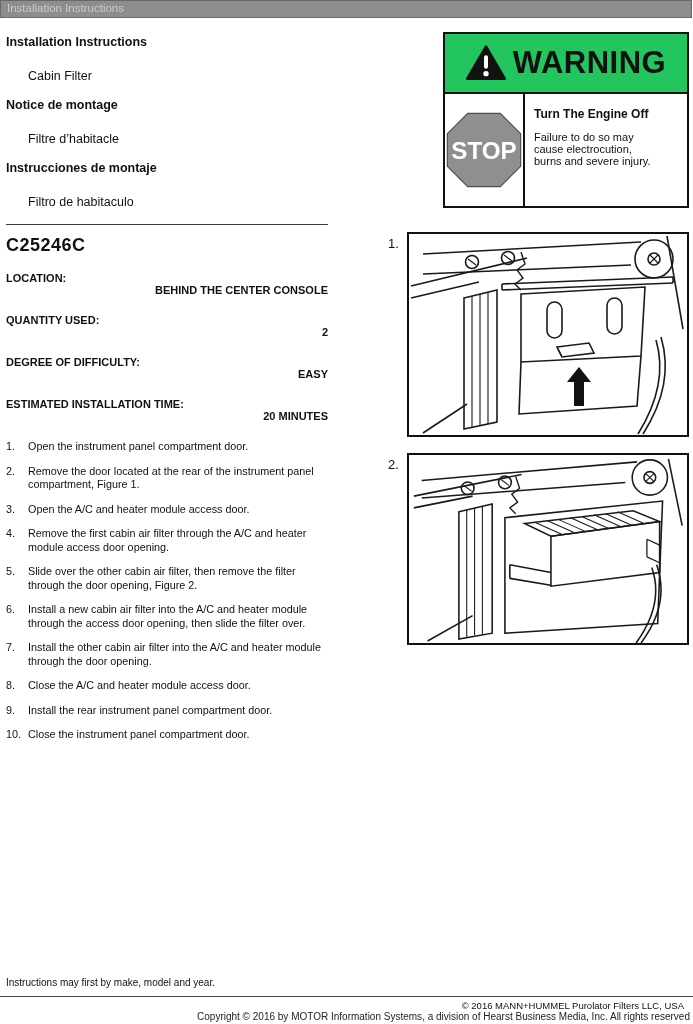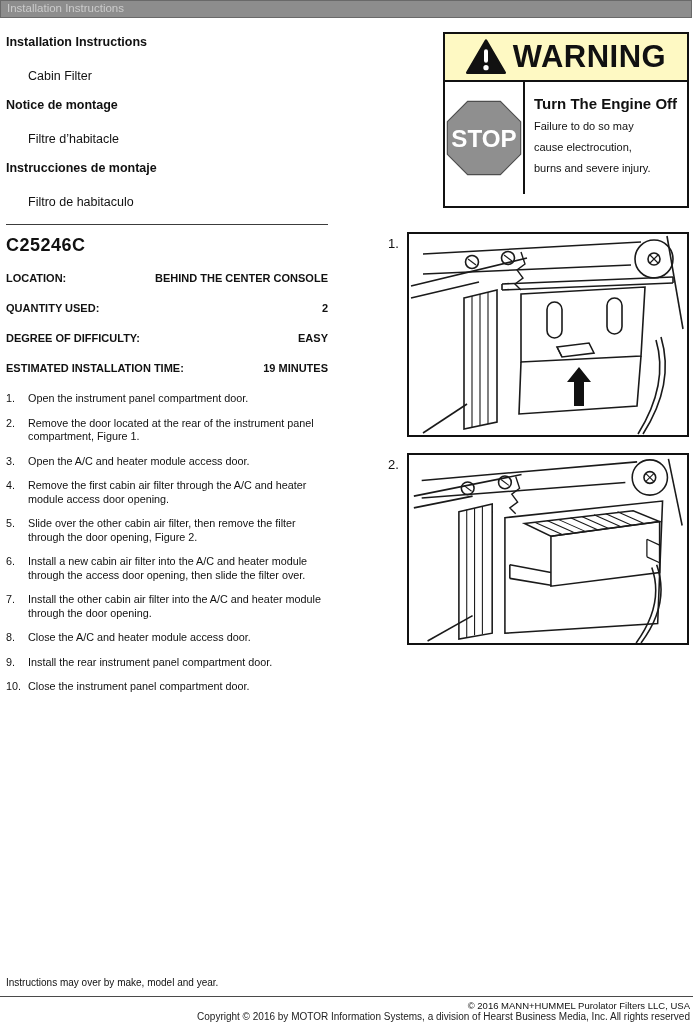--- a/index.html
+++ b/index.html
@@ -17,66 +17,66 @@
     font-size: 11.5px; color: #cbcbcb; padding: 1px 0 0 6px;
   }
 
   
   .left-col { position: absolute; left: 6px; top: 34px; width: 322px; }
   .lang-group { margin-bottom: 13px; }
   .lang-title { font-weight: bold; font-size: 12.5px; line-height: 16px; }
   .lang-sub { font-size: 12.5px; line-height: 16px; margin-left: 22px; margin-top: 18px; }
   .divider { border: none; border-top: 1.5px solid #3c3c3c; margin: 14px 0 10px 0; }
   .part-number { font-size: 18px; font-weight: bold; letter-spacing: 0.5px; margin-bottom: 16px; }
-  .spec-row { display: flex; justify-content: space-between; font-size: 11px; font-weight: bold; margin-bottom: 18px; }
+  .spec-row { display: flex; justify-content: space-between; font-size: 11px; font-weight: bold; margin-bottom: 18px; flex-direction: column; }
   .spec-label { white-space: nowrap; }
   .spec-value { text-align: right; }
   .steps { margin-top: 5px; }
   .step { display: flex; font-size: 10.8px; line-height: 13.5px; margin-bottom: 11px; }
   .step-num { width: 22px; flex: none; }
   .step-text { flex: 1; }
 
   
   .warning-box {
     position: absolute; left: 443px; top: 32px; width: 246px; height: 176px;
     border: 2px solid #111; background: #fff;
   }
   .warning-header {
-    height: 48px; background: #fef9c3; border-bottom: 2px solid #111;
+    height: 60px; background: #22c55e; border-bottom: 2px solid #111;
     display: flex; align-items: center; justify-content: center; gap: 7px;
   }
   .warning-header-text {
     font-size: 31px; font-weight: bold; letter-spacing: 0.5px; color: #111;
     transform: scaleY(1.02);
   }
   .warning-body { display: flex; height: 112px; }
   .stop-cell {
     width: 80px; flex: none; border-right: 2px solid #111;
     display: flex; align-items: center; justify-content: center;
   }
   .stop-cell svg { display: block; }
   .stop-sign-text { font-family: "Liberation Sans", sans-serif; font-weight: bold; }
   .warning-text-cell { padding: 13px 6px 0 9px; }
-  .warning-title { font-size: 15px; font-weight: bold; margin-bottom: 4px; }
-  .warning-desc { font-size: 11px; line-height: 21px; width: 120px; }
+  .warning-title { font-size: 12px; font-weight: bold; margin-bottom: 10px; }
+  .warning-desc { font-size: 11px; line-height: 12px; width: 120px; }
 
   
   .fig-label { position: absolute; font-size: 13px; }
   .fig-label-1 { left: 388px; top: 236px; }
   .fig-label-2 { left: 388px; top: 457px; }
   .fig-box { position: absolute; border: 2px solid #111; background: #fff; }
   .fig-box-1 { left: 407px; top: 232px; width: 282px; height: 205px; }
   .fig-box-2 { left: 407px; top: 453px; width: 282px; height: 192px; }
   .fig-box svg { display: block; width: 100%; height: 100%; }
 
   
   .footer-note { position: absolute; left: 6px; top: 977px; font-size: 10px; }
   .footer-rule { position: absolute; left: 0; top: 996px; width: 693px; border: none; border-top: 1.5px solid #4a4a4a; }
   .footer-docnum { position: absolute; left: 6px; top: 1048px; font-size: 10px; }
-  .footer-c1 { position: absolute; right: 3px; top: 1000px; font-size: 9.5px; text-align: right; }
+  .footer-c1 { position: absolute; right: 9px; top: 1000px; font-size: 9.5px; text-align: right; }
   .footer-c2 { position: absolute; right: 3px; top: 1011px; font-size: 10px; text-align: right; color: #222; }
 </style>
 </head>
 <body>
 
 <div class="topbar">
   <span>Installation Instructions</span>
 </div>
 
 <div class="left-col">
@@ -106,21 +106,21 @@
     <div class="spec-row">
       <span class="spec-label">QUANTITY USED:</span>
       <span class="spec-value">2</span>
     </div>
     <div class="spec-row">
       <span class="spec-label">DEGREE OF DIFFICULTY:</span>
       <span class="spec-value">EASY</span>
     </div>
     <div class="spec-row">
       <span class="spec-label">ESTIMATED INSTALLATION TIME:</span>
-      <span class="spec-value">19 MINUTES</span>
+      <span class="spec-value">20 MINUTES</span>
     </div>
   </div>
 
   <div class="steps">
     <div class="step">
       <span class="step-num">1.</span>
       <span class="step-text">Open the instrument panel compartment door.</span>
     </div>
     <div class="step">
       <span class="step-num">2.</span>
@@ -265,17 +265,17 @@
     <path d="M100 112 L100 126"></path>
 
     <path d="M262 4 L276 72"></path>
     <path d="M250 112 Q264 152 234 192"></path>
     <path d="M245 115 Q258 152 229 192"></path>
 
     <path d="M16 190 L62 164"></path>
   </svg>
 </div>
 
-<div class="footer-note">Instructions may over by make, model and year.</div>
+<div class="footer-note">Instructions may first by make, model and year.</div>
 <hr class="footer-rule">
 <div class="footer-docnum">1240734S01</div>
 <div class="footer-c1">© 2016 MANN+HUMMEL Purolator Filters LLC, USA</div>
 <div class="footer-c2">Copyright © 2016 by MOTOR Information Systems, a division of Hearst Business Media, Inc. All rights reserved</div>
 
 </body></html>

